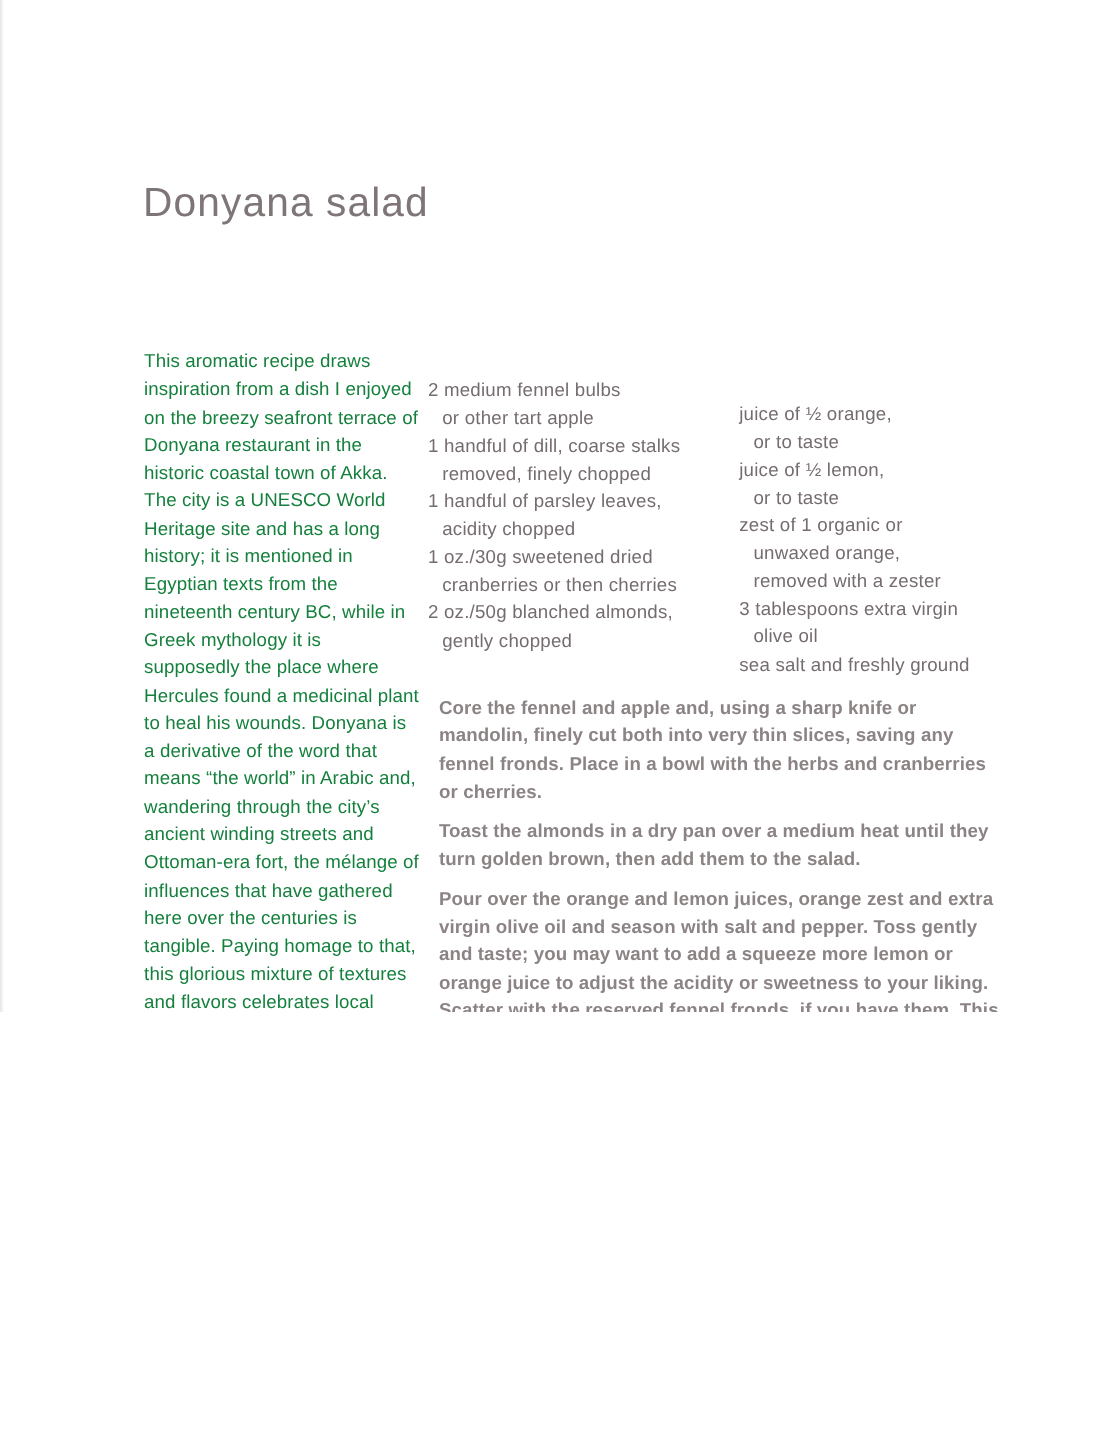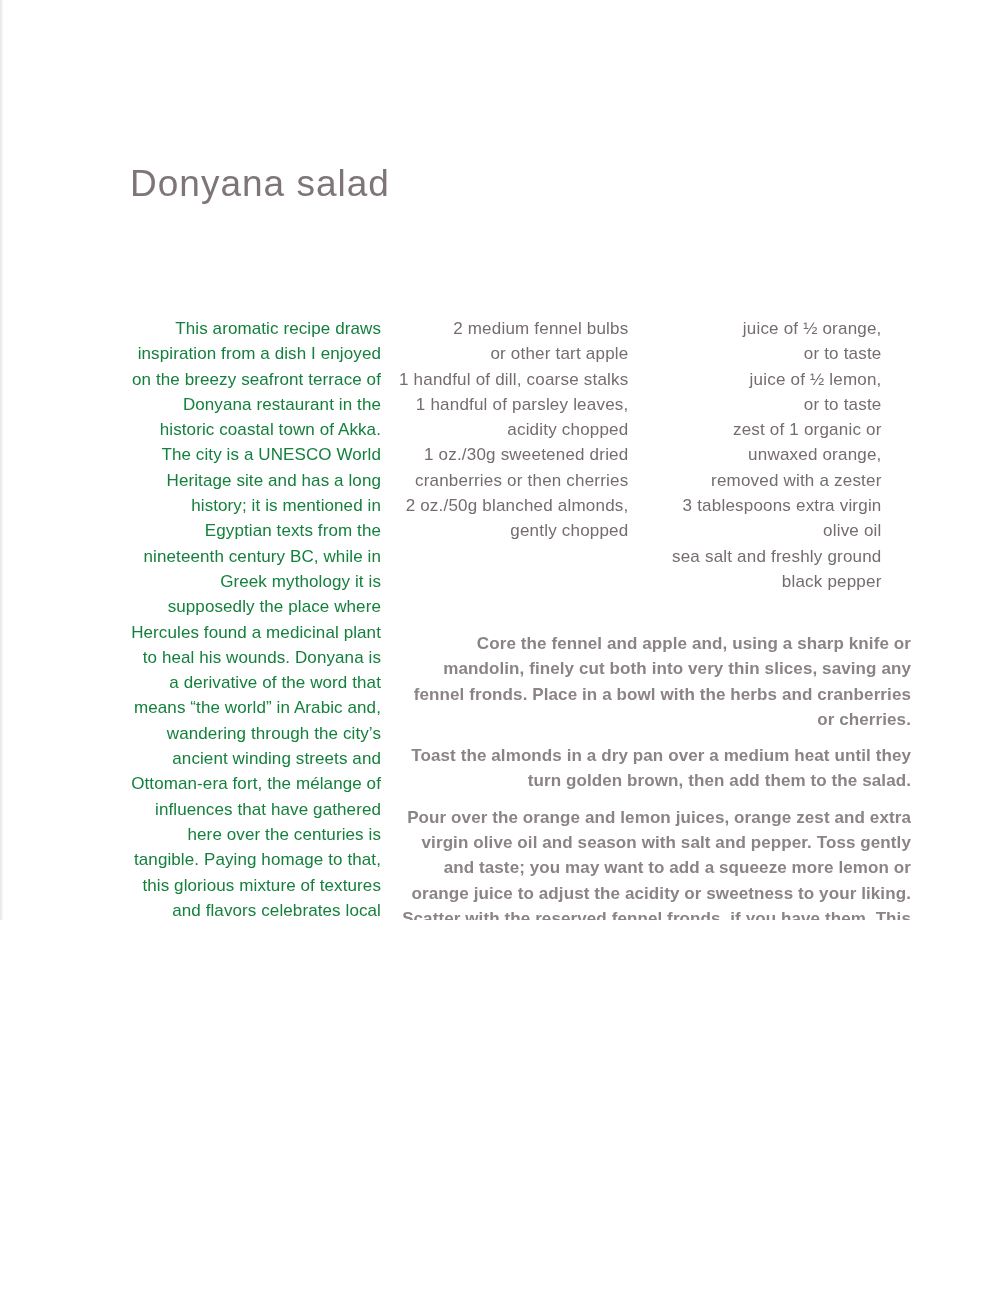--- a/index.html
+++ b/index.html
@@ -7,21 +7,20 @@
     width: 1000px; height: 1302px;
     background: #ffffff;
     font-family: "Liberation Sans", sans-serif;
     -webkit-font-smoothing: antialiased;
   }
   .page {
     position: relative;
     width: 1000px; height: 920px;
     background: #ffffff;
     overflow: hidden;
-    text-align: right;
   }
   .edge-left {
     position: absolute; left: 0; top: 0;
     width: 3px; height: 100%;
     background: linear-gradient(to right, #dde1dc, #f7f8f6);
     opacity: 0.8;
   }
   .title {
     position: absolute; left: 130px; top: 138px;
     font-size: 37px; font-weight: 300;
@@ -42,22 +41,22 @@
     letter-spacing: 0.2px;
     color: #6b6364;
   }
   .ing-col {
     position: absolute; top: 316px;
     font-size: 17px; line-height: 25.3px;
     letter-spacing: 0.2px;
     color: #756c6d;
     white-space: nowrap;
   }
-  .ing-col-1 { left: 399px; }
-  .ing-col-2 { left: 672px; }
+  .ing-col-1 { left: 389px; margin-top: 26px; }
+  .ing-col-2 { left: 672px; margin-top: 48px; }
   .ing-line.indent { padding-left: 13px; }
   .method {
     position: absolute; left: 399px; top: 631px;
     width: 512px;
     font-size: 17px; line-height: 25.3px;
     font-weight: 700;
     letter-spacing: 0.1px;
     color: #8b8384;
   }
   .method .para + .para { margin-top: 11px; }
@@ -77,40 +76,40 @@
   <h1 class="title">Donyana salad</h1>
 
   <div class="intro">This aromatic recipe draws inspiration from a dish I enjoyed on the breezy seafront terrace of Donyana restaurant in the historic coastal town of Akka. The city is a UNESCO World Heritage site and has a long history; it is mentioned in Egyptian texts from the nineteenth century BC, while in Greek mythology it is supposedly the place where Hercules found a medicinal plant to heal his wounds. Donyana is a derivative of the word that means “the world” in Arabic and, wandering through the city’s ancient winding streets and Ottoman-era fort, the mélange of influences that have gathered here over the centuries is tangible. Paying homage to that, this glorious mixture of textures and flavors celebrates local Palestinian ingredients.</div>
 
   <div class="serves">Serves 4 as a side dish</div>
 
   <div class="ing-col ing-col-1">
       <div class="ing-line">2 medium fennel bulbs</div>
       <div class="ing-line indent">or other tart apple</div>
       <div class="ing-line">1 handful of dill, coarse stalks</div>
+      <div class="ing-line indent">removed, finely chopped</div>
       <div class="ing-line">1 handful of parsley leaves,</div>
       <div class="ing-line indent">acidity chopped</div>
       <div class="ing-line">1 oz./30g sweetened dried</div>
       <div class="ing-line indent">cranberries or then cherries</div>
       <div class="ing-line">2 oz./50g blanched almonds,</div>
       <div class="ing-line indent">gently chopped</div>
     </div>
 
   <div class="ing-col ing-col-2">
       <div class="ing-line">juice of ½ orange,</div>
       <div class="ing-line indent">or to taste</div>
       <div class="ing-line">juice of ½ lemon,</div>
       <div class="ing-line indent">or to taste</div>
       <div class="ing-line">zest of 1 organic or</div>
       <div class="ing-line indent">unwaxed orange,</div>
       <div class="ing-line indent">removed with a zester</div>
       <div class="ing-line">3 tablespoons extra virgin</div>
       <div class="ing-line indent">olive oil</div>
       <div class="ing-line">sea salt and freshly ground</div>
-      <div class="ing-line indent">black pepper</div>
     </div>
 
   <div class="method">
       <div class="para">Core the fennel and apple and, using a sharp knife or mandolin, finely cut both into very thin slices, saving any fennel fronds. Place in a bowl with the herbs and cranberries or cherries.</div>
       <div class="para">Toast the almonds in a dry pan over a medium heat until they turn golden brown, then add them to the salad.</div>
       <div class="para">Pour over the orange and lemon juices, orange zest and extra virgin olive oil and season with salt and pepper. Toss gently and taste; you may want to add a squeeze more lemon or orange juice to adjust the acidity or sweetness to your liking. Scatter with the reserved fennel fronds, if you have them. This salad can happily sit for 1 hour or so before serving; in fact it even improves, as the flavors have a chance to harmonize.</div>
     </div>
 
   <div class="pagenum">77</div>
 </div>

